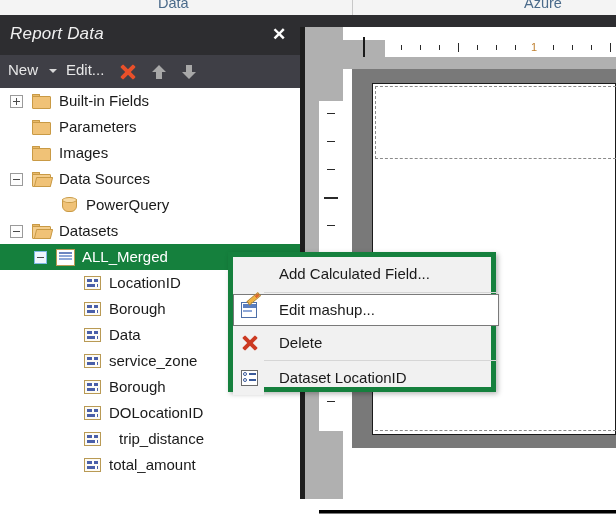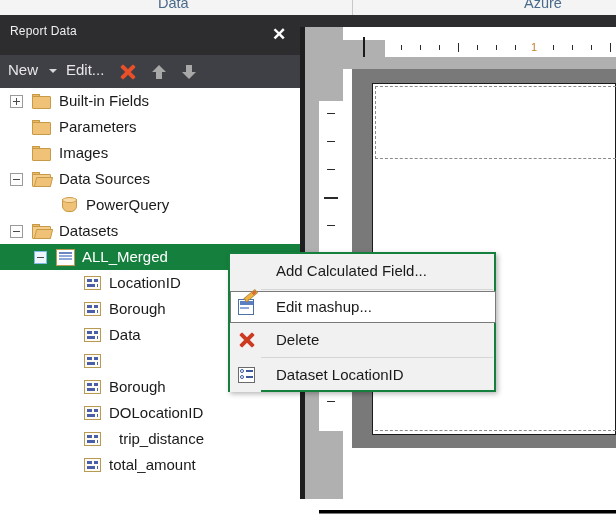--- a/index.html
+++ b/index.html
@@ -30,21 +30,21 @@
   
   .panel {
     position: absolute; left: 0; top: 15px; width: 300px; height: 499px;
     background: #ffffff;
   }
   .panel-header {
     position: relative; height: 40px; background: #2d2d30;
   }
   .panel-title {
     position: absolute; left: 10px; top: 9px;
-    font-size: 12px; color: #f0f0f0; letter-spacing: .2px;
+    font-size: 17px; color: #f0f0f0; letter-spacing: .2px; font-style: italic;
   }
   .panel-close {
     position: absolute; right: 10px; top: 9px;
     width: 22px; height: 22px; color: #ffffff;
     font-size: 17px; font-weight: bold; line-height: 22px; text-align: center;
     cursor: pointer;
   }
 
   
   .panel-toolbar {
@@ -258,21 +258,21 @@
     background: #797979; border-top: 3px solid #000000;
   }
   .bottom-left-black {
     position: absolute; left: 0; top: 484px; width: 19px; height: 30px;
     background: #ffffff;
   }
 
   
   .ctx {
     position: absolute; left: 228px; top: 252px; width: 268px; height: 140px;
-    background: #f1f1f1; border: 2px solid #15803d;
+    background: #f1f1f1; border: 5px solid #15803d;
     box-shadow: 2px 2px 5px rgba(0,0,0,.28);
   }
   .ctx-gutter {
     position: absolute; left: 0; top: 0; width: 31px; height: 138px;
     background: #f1f1f1;
   }
   .ctx-item {
     position: absolute; left: 0; width: 266px; height: 32px; cursor: pointer;
   }
   .ctx-item .lbl {
@@ -501,20 +501,21 @@
             <u></u>
             <u></u>
           </div>
         <div class="tnode-label" style="left:109px">Data</div>
       </div>
       <div class="tnode">
         <div class="ico-field" style="left:84px">
             <u></u>
             <u></u>
           </div>
+        <div class="tnode-label" style="left:109px">service_zone</div>
       </div>
       <div class="tnode">
         <div class="ico-field" style="left:84px">
             <u></u>
             <u></u>
           </div>
         <div class="tnode-label" style="left:109px">Borough</div>
       </div>
       <div class="tnode">
         <div class="ico-field" style="left:84px">

